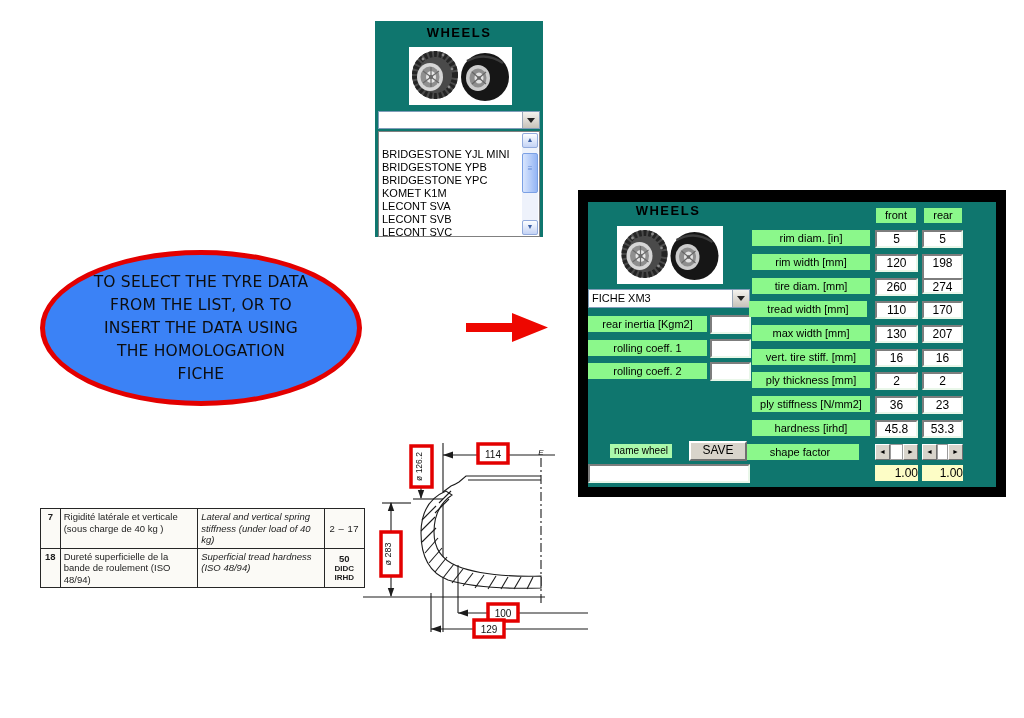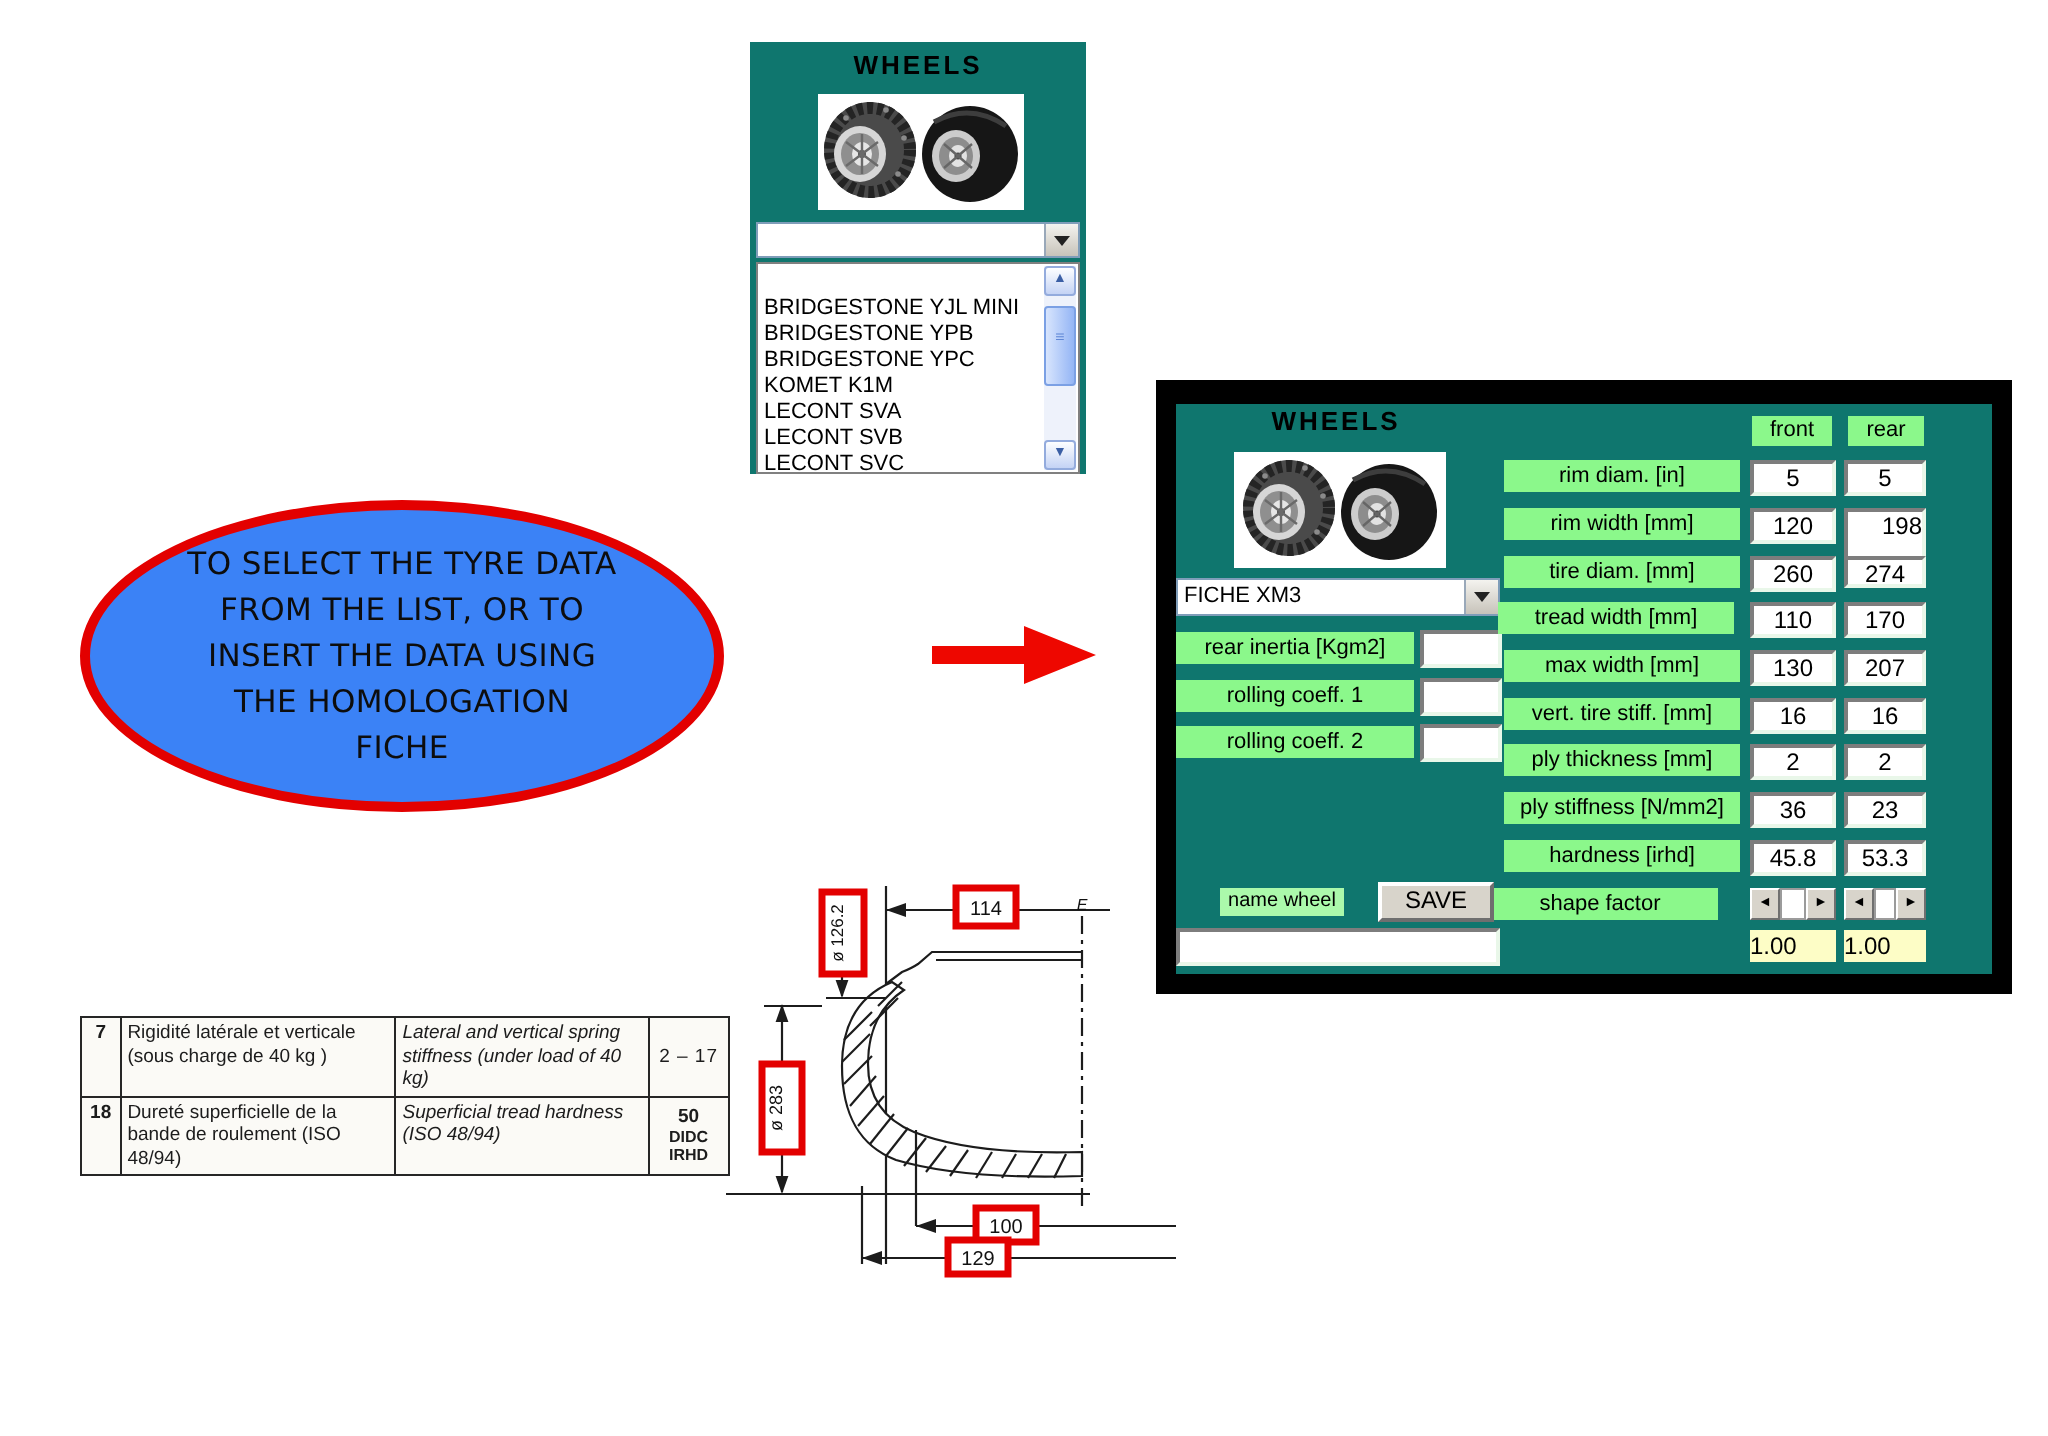--- a/index.html
+++ b/index.html
@@ -20,21 +20,21 @@
   .sb{position:absolute;top:1px;right:1px;bottom:1px;width:16px;background:#eef2fb;}
   .sb-btn{position:absolute;left:0;width:16px;height:15px;background:linear-gradient(#fdfeff,#c4d3f5);border:1px solid #93abdd;border-radius:2px;
           box-sizing:border-box;color:#3b5fa5;font-size:7px;line-height:12px;text-align:center;}
   .sb-thumb{position:absolute;left:0;width:16px;background:linear-gradient(90deg,#d8e5fd,#94b5f5);border:1px solid #7ba0e4;border-radius:2px;
           box-sizing:border-box;color:#5f87d6;font-size:8px;line-height:10px;text-align:center;}
   .raised{background:#d8d4cb;border-top:2px solid #fff;border-left:2px solid #fff;border-bottom:2px solid #6f6f6f;border-right:2px solid #6f6f6f;box-sizing:border-box;}
   .spin{display:flex;height:16px;}
   .spin-btn{width:15px;height:16px;background:#d8d4cb;border-top:1px solid #fff;border-left:1px solid #fff;border-bottom:1px solid #707070;border-right:1px solid #707070;
           box-sizing:border-box;font-size:7px;line-height:13px;text-align:center;color:#000;}
   .spin-track{flex:1;background:#fff;border:1px solid #9b9b9b;box-sizing:border-box;}
-  .ybox{background:#fdfdc6;text-align:left;font-size:12px;line-height:16px;color:#000;}
+  .ybox{background:#fdfdc6;text-align:right;font-size:12px;line-height:16px;color:#000;}
   .ellipse{border:5px solid #e30000;border-radius:50%;background:#3b82f6;display:flex;flex-direction:column;justify-content:center;align-items:center;}
   .callout-line{font-family:"DejaVu Sans","Liberation Sans",sans-serif;font-weight:500;font-size:15.5px;line-height:23px;letter-spacing:.2px;color:#0d0d0d;text-align:center;white-space:nowrap;}
   table.fiche{border-collapse:collapse;background:#fbfaf6;}
   table.fiche td{border:1.5px solid #262626;padding:2px 3px;vertical-align:top;font-size:9.5px;line-height:11.5px;color:#1c1c1c;}
   .td-num{font-weight:bold;text-align:center;font-size:10px;}
   .td-en{font-style:italic;}
   .td-val{text-align:center;vertical-align:middle !important;}
   .val-big{font-size:11px;letter-spacing:.5px;white-space:nowrap;}
   .val-sm{font-size:8px;font-weight:bold;line-height:9px;white-space:nowrap;text-align:center;}
   .val-50{font-size:9.5px;font-weight:bold;line-height:10px;text-align:center;}
@@ -153,21 +153,21 @@
 
       <div class="abs cell" style="left:288px;top:6px;width:40px;height:15px;line-height:15px;">front</div>
       <div class="abs cell" style="left:336px;top:6px;width:38px;height:15px;line-height:15px;">rear</div>
 
       <div class="abs cell" style="left:164px;top:28px;width:118px;">rim diam. [in]</div>
       <div class="abs vbox" style="left:287px;top:28px;width:43px;height:18px;">5</div>
       <div class="abs vbox" style="left:334px;top:28px;width:41px;height:18px;">5</div>
 
       <div class="abs cell" style="left:164px;top:52px;width:118px;">rim width [mm]</div>
       <div class="abs vbox" style="left:287px;top:52px;width:43px;height:18px;">120</div>
-      <div class="abs vbox" style="left:334px;top:52px;width:41px;height:29px;text-align:right;">198</div>
+      <div class="abs vbox" style="left:334px;top:52px;width:41px;height:29px;">198</div>
 
       <div class="abs cell" style="left:164px;top:76px;width:118px;">tire diam. [mm]</div>
       <div class="abs vbox" style="left:287px;top:76px;width:43px;height:18px;">260</div>
       <div class="abs vbox" style="left:334px;top:76px;width:41px;height:16px;">274</div>
 
       <div class="abs cell" style="left:161px;top:99px;width:118px;">tread width [mm]</div>
       <div class="abs vbox" style="left:287px;top:99px;width:43px;height:18px;">110</div>
       <div class="abs vbox" style="left:334px;top:99px;width:41px;height:18px;">170</div>
 
       <div class="abs cell" style="left:164px;top:123px;width:118px;">max width [mm]</div>

